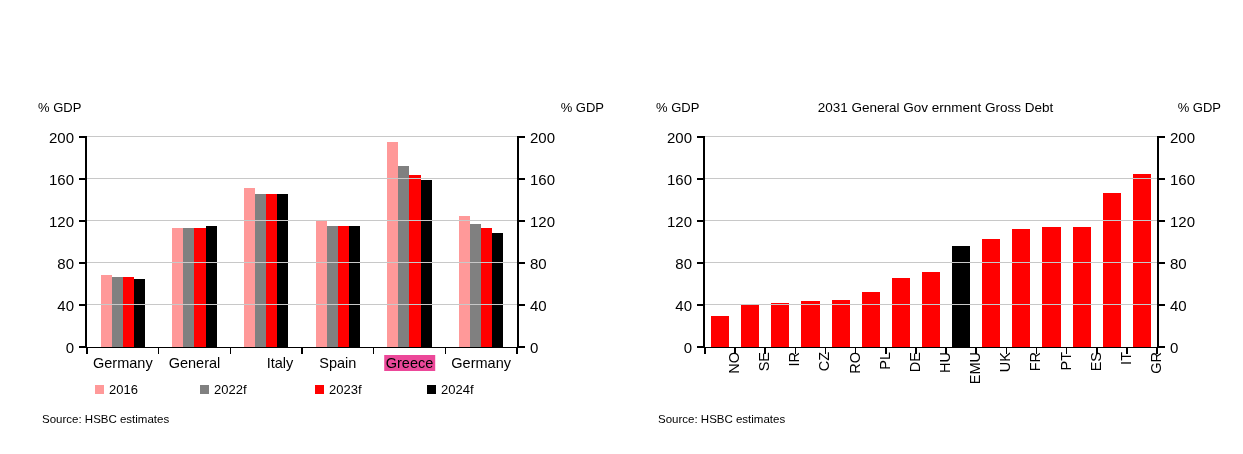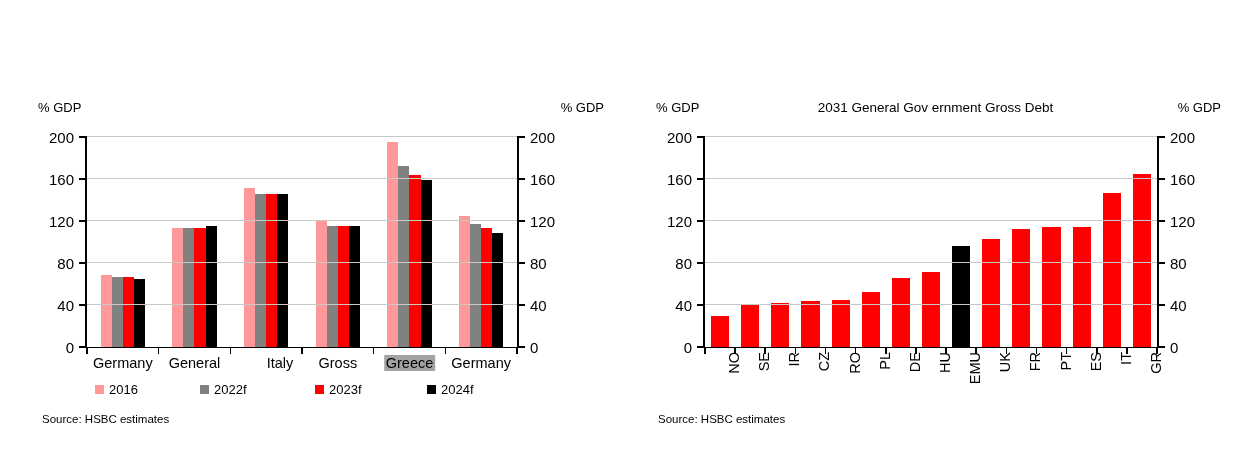--- a/index.html
+++ b/index.html
@@ -169,22 +169,22 @@
         <div class="xtick" style="left: calc(50% - 0.8px);"></div>
         <div class="xtick" style="left: calc(66.6667% - 0.8px);"></div>
         <div class="xtick" style="left: calc(83.3333% - 0.8px);"></div>
         <div class="xtick" style="left: calc(100% - 0.8px);"></div>
       </div>
 
     <div id="catlabs-left">
         <div class="catlab" style="left: 122.833px;">Germany</div>
         <div class="catlab" style="left: 194.5px;">General</div>
         <div class="catlab" style="left: 264px; margin-left: 16px;">Italy</div>
-        <div class="catlab" style="left: 337.833px;">Gross</div>
-        <div class="catlab" style="left: 409.5px;"><span class="hl" style="background: #a3a3a3; margin-top: 44px;">Greece</span></div>
+        <div class="catlab" style="left: 337.833px;">Spain</div>
+        <div class="catlab" style="left: 409.5px;"><span class="hl" style="background: #ec4899; margin-top: 44px;">Greece</span></div>
         <div class="catlab" style="left: 481.167px;">Germany</div>
       </div>
 
     <div class="legend" id="legend-left">
         <div class="leg-item" style="left: 8px;">
           <span class="swatch" style="background: rgb(255, 153, 153);"></span>
           <span>2016</span>
         </div>
         <div class="leg-item" style="left: 113px;">
           <span class="swatch" style="background: rgb(128, 128, 128);"></span>

